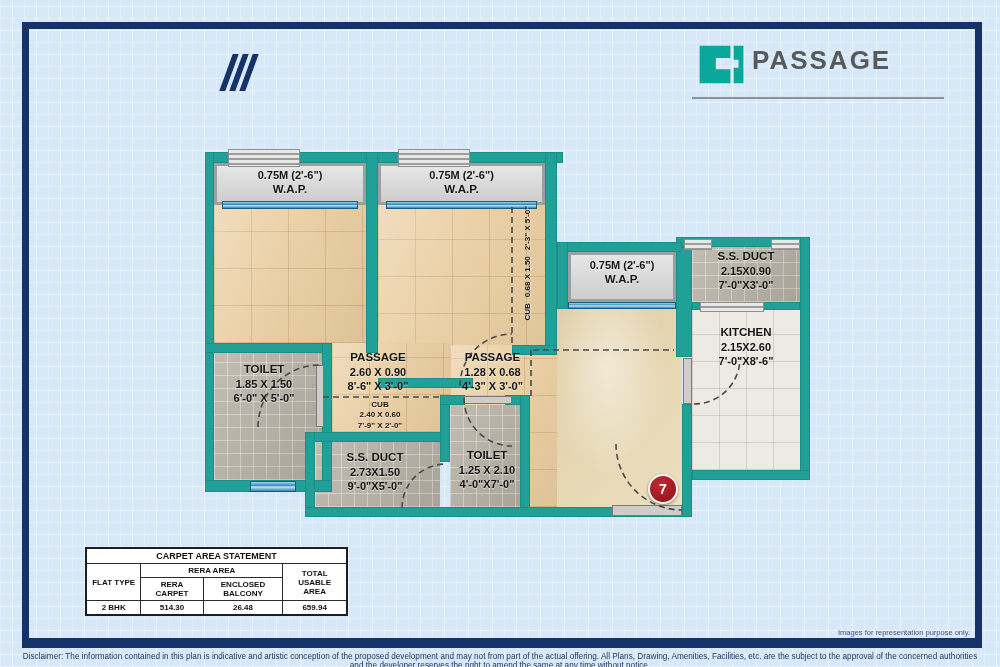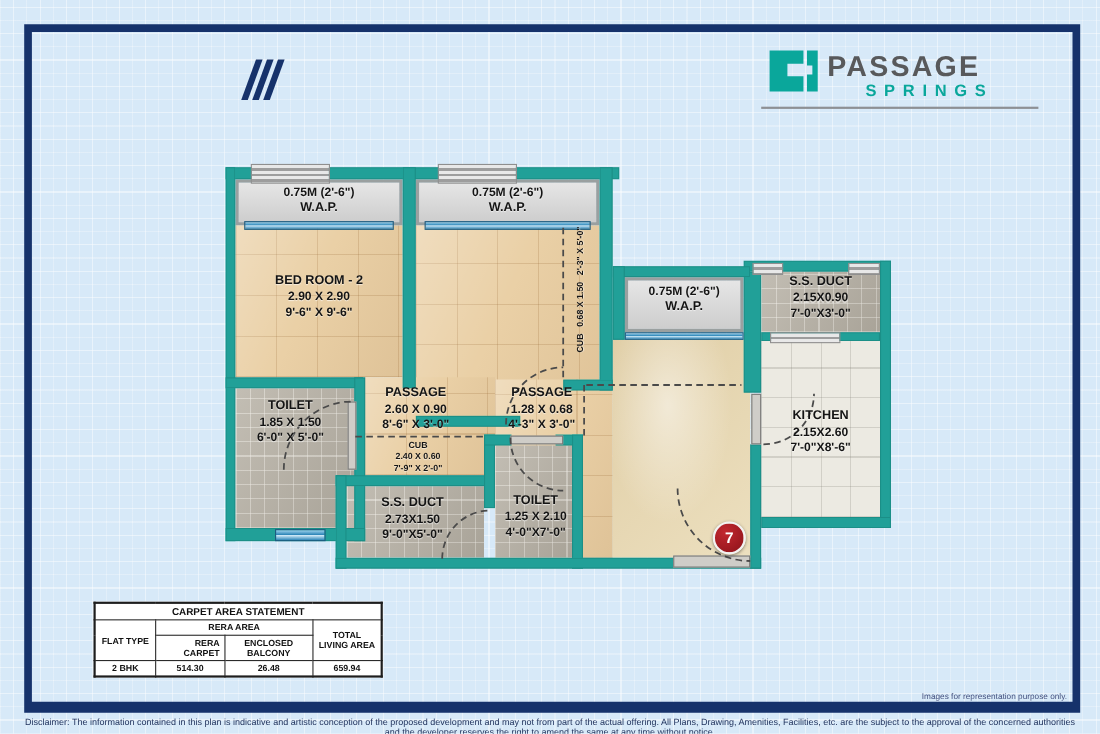--- a/index.html
+++ b/index.html
@@ -77,21 +77,20 @@
   <div class="abs stripe" style="left:246px;"></div>
 
   <div class="abs" style="left:690px;top:40px;width:258px;height:82px;">
     <span class="abs" style="left:8px;top:4px;">
       <svg viewBox="0 0 58 50" width="47" height="41">
         <path fill="#0aa79b" d="M2,2 H40 V17 H22 V31 H40 V48 H2 Z"></path>
         <path fill="#0aa79b" fill-rule="evenodd" d="M44,2 H56 V48 H44 Z M44,19 H50 V29 H44 Z"></path>
       </svg>
     </span>
     <div class="abs brand-name" style="left:62px;top:5px;">PASSAGE</div>
-    <div class="abs brand-sub" style="left:62px;top:34px;width:186px;">SPRINGS</div>
     <div class="abs brand-line" style="left:2px;top:57px;width:252px;"></div>
   </div>
 
   <div class="abs wapbox" style="left:214px;top:163px;width:152px;height:42px;"></div>
   <div class="abs wapbox" style="left:378px;top:163px;width:167px;height:42px;"></div>
   <div class="abs wapbox" style="left:568px;top:252px;width:108px;height:50px;"></div>
   <div class="abs floor-bed" style="left:214px;top:205px;width:152px;height:138px;"></div>
   <div class="abs floor-bed" style="left:378px;top:205px;width:167px;height:183px;"></div>
   <div class="abs floor-gray" style="left:214px;top:353px;width:108px;height:127px;"></div>
   <div class="abs floor-bed" style="left:332px;top:343px;width:118px;height:89px;"></div>
@@ -162,38 +161,33 @@
   </div>
   <div class="abs rlabel" style="left:378px;top:168px;width:167px;">
     <div class="rl-dim">0.75M (2'-6")</div>
     <div class="rl-name">W.A.P.</div>
   </div>
   <div class="abs rlabel" style="left:568px;top:258px;width:108px;">
     <div class="rl-dim">0.75M (2'-6")</div>
     <div class="rl-name">W.A.P.</div>
   </div>
 
-  <div class="abs rlabel" style="left:214px;top:248px;width:152px;">
-    <div class="rl-name">BED ROOM - 2</div>
-    <div class="rl-dim">2.90 X 2.90</div>
-    <div class="rl-dim">9'-6" X 9'-6"</div>
-  </div>
   <div class="abs rlabel small" style="left:458px;top:258px;width:140px;transform:rotate(-90deg);transform-origin:center;">
     <div style="display:flex;justify-content:center;gap:6px;">
       <span class="rl-name">CUB</span>
       <span class="rl-dim">0.68 X 1.50</span>
       <span class="rl-dim">2'-3" X 5'-0"</span>
     </div>
   </div>
   <div class="abs rlabel" style="left:692px;top:249px;width:108px;">
     <div class="rl-name">S.S. DUCT</div>
     <div class="rl-dim">2.15X0.90</div>
     <div class="rl-dim">7'-0"X3'-0"</div>
   </div>
-  <div class="abs rlabel" style="left:692px;top:325px;width:108px;margin-top:46px;">
+  <div class="abs rlabel" style="left:692px;top:325px;width:108px;">
     <div class="rl-name">KITCHEN</div>
     <div class="rl-dim">2.15X2.60</div>
     <div class="rl-dim">7'-0"X8'-6"</div>
   </div>
   <div class="abs rlabel" style="left:214px;top:362px;width:100px;">
     <div class="rl-name">TOILET</div>
     <div class="rl-dim">1.85 X 1.50</div>
     <div class="rl-dim">6'-0" X 5'-0"</div>
   </div>
   <div class="abs rlabel" style="left:318px;top:350px;width:120px;">
@@ -227,24 +221,24 @@
   </div>
 
   <table class="abs area-table" style="left:85px;top:547px;width:263px;">
     <tbody>
         <tr>
       <td colspan="4" class="tbl-title">CARPET AREA STATEMENT</td>
     </tr>
     <tr>
       <td rowspan="2" style="width:58px;">FLAT TYPE</td>
       <td colspan="2">RERA AREA</td>
-      <td rowspan="2" style="width:66px;">TOTAL LIVING AREA</td>
+      <td rowspan="2" style="width:66px;">TOTAL USABLE AREA</td>
     </tr>
     <tr>
-      <td style="width:64px;text-align:right;">RERA CARPET</td>
+      <td style="width:64px;">RERA CARPET</td>
       <td style="width:84px;">ENCLOSED BALCONY</td>
     </tr>
     <tr>
       <td>2 BHK</td>
       <td>514.30</td>
       <td>26.48</td>
       <td>659.94</td>
     </tr>
   </tbody>
     </table>

